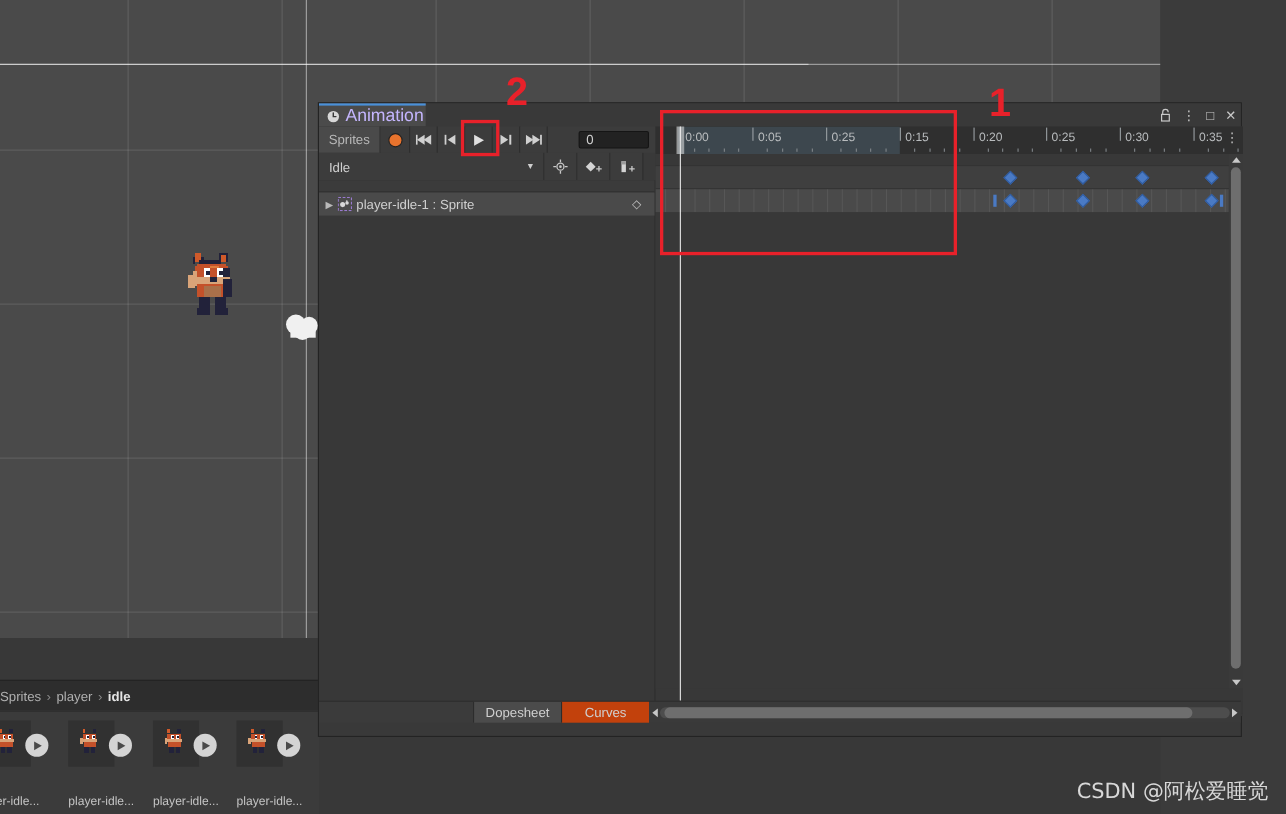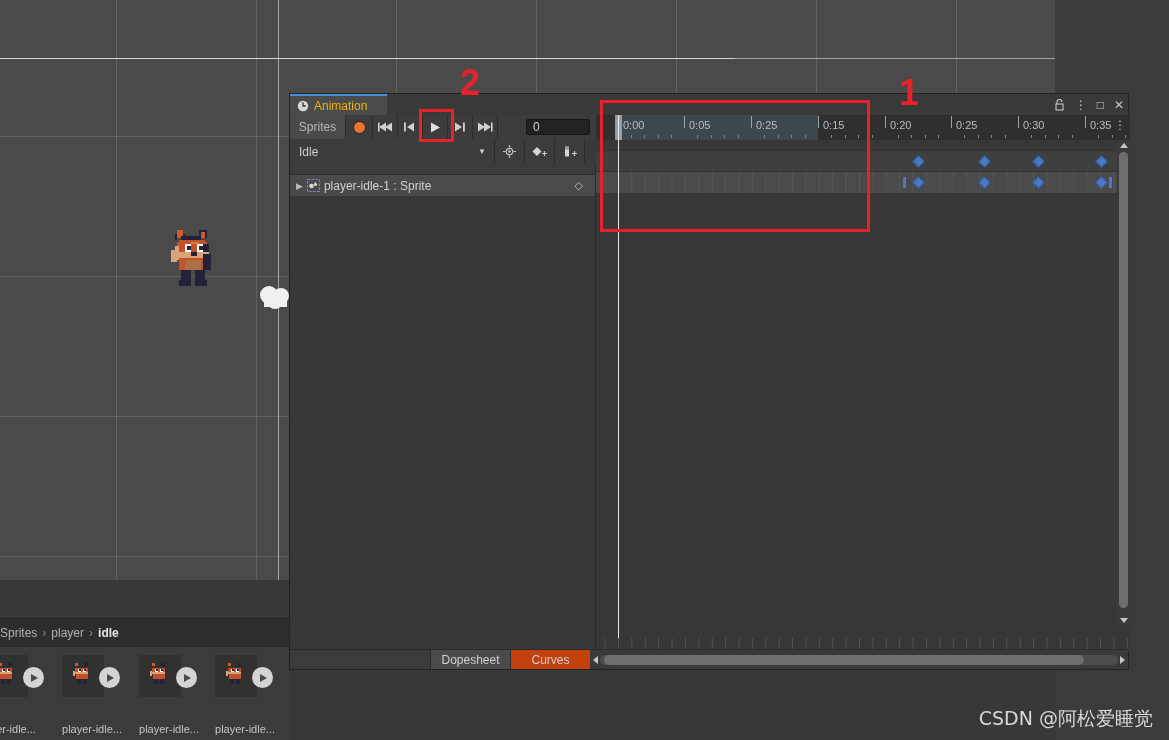--- a/index.html
+++ b/index.html
@@ -106,21 +106,21 @@
     background: #393939;
   }
   #anim-tab {
     position: absolute; left: 0; top: 0;
     width: 97px; height: 21px;
     background: #4b4b4b;
     border-top: 2px solid #4a90d9;
     display: flex; align-items: center; gap: 5px;
     padding-left: 7px;
   }
-  #anim-tab .tab-label { font-size: 12px; color: #eab308; }
+  #anim-tab .tab-label { font-size: 16px; color: #c4b5fd; }
   #titlebar-controls {
     position: absolute; right: 4px; top: 0; height: 21px;
     display: flex; align-items: center; gap: 10px;
   }
   #titlebar-controls .tb-btn { color: #c8c8c8; font-size: 12px; line-height: 1; cursor: default; }
 
   
   #anim-toolbar {
     position: absolute; left: 0; top: 21px; width: 306px; height: 24px;
     background: #393939;
@@ -269,21 +269,21 @@
   }
   #tl-vscroll .arrow-up { top: 3px; border-bottom: 5px solid #c8c8c8; }
   #tl-vscroll .arrow-dn { bottom: 3px; border-top: 5px solid #c8c8c8; }
   #tl-vthumb {
     position: absolute; left: 2px; top: 12px; width: 9px; height: 456px;
     background: #6e6e6e; border-radius: 5px;
   }
 
   
   #anim-bottom {
-    position: absolute; left: 0; bottom: 0; width: 100%; height: 20px;
+    position: absolute; left: 0; bottom: 12px; width: 100%; height: 20px;
     background: #393939; border-top: 1px solid #2b2b2b;
     display: flex; align-items: stretch;
   }
   #bottom-spacer { width: 140px; background: #3b3b3b; }
   .mode-tab {
     width: 80px; display: flex; align-items: center; justify-content: center;
     font-size: 12px; color: #d0d0d0;
     border-left: 1px solid #2c2c2c;
     background: #c2410c;
   }

